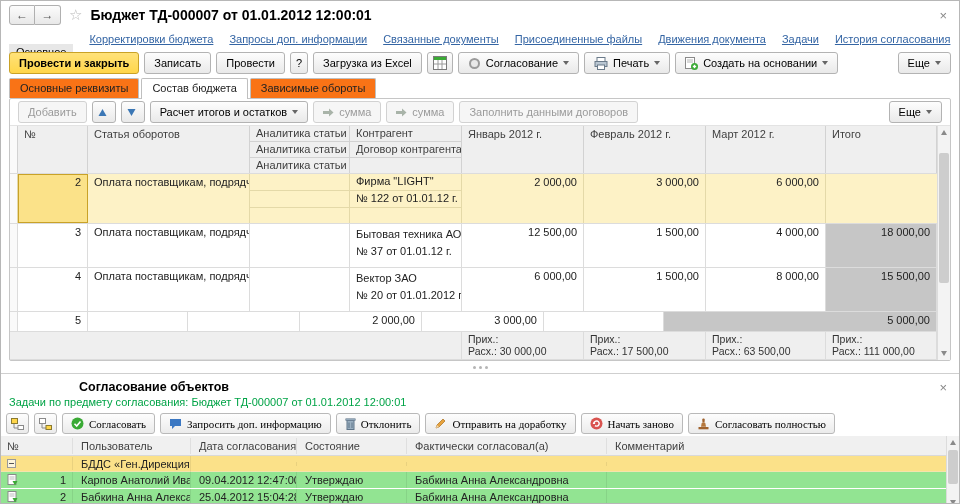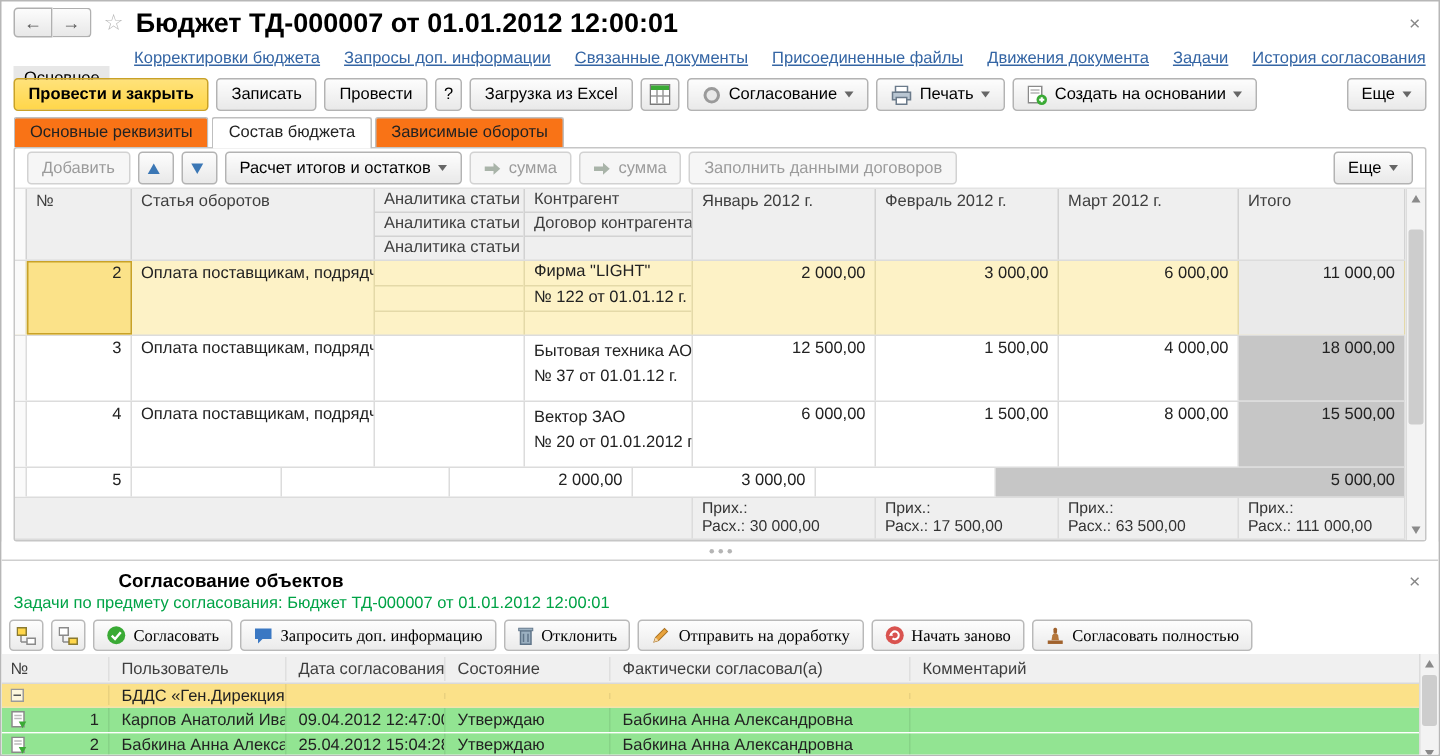--- a/index.html
+++ b/index.html
@@ -7,21 +7,21 @@
   body { font-family:"Liberation Sans","DejaVu Sans",sans-serif; font-size:11px; color:#222; background:#fff; }
   .app { position:relative; width:960px; height:504px; background:#fff; border:1px solid #b7b7b7; overflow:hidden; }
 
   
   .titlebar { height:28px; display:flex; align-items:center; gap:8px; padding:0 8px; }
   .navgroup { display:flex; }
   .navbtn { width:26px; height:20px; border:1px solid #b0b0b0; background:linear-gradient(#fcfcfc,#e8e8e8); color:#555; font-size:12px; line-height:18px; text-align:center; cursor:pointer; }
   .navbtn:first-child { border-radius:3px 0 0 3px; }
   .navbtn:last-child { border-radius:0 3px 3px 0; border-left:none; }
   .star { color:#b9b9b9; font-size:15px; cursor:pointer; }
-  .doc-title { font-size:18px; font-weight:bold; color:#000; white-space:nowrap; }
+  .doc-title { font-size:14px; font-weight:bold; color:#000; white-space:nowrap; }
   .close-x { margin-left:auto; color:#888; font-size:13px; cursor:pointer; padding:0 4px; }
 
   
   .navtabs { height:20px; display:flex; align-items:center; gap:16px; padding:0 8px; white-space:nowrap; }
   .navtab.active { background:#e7e7e7; padding:2px 7px; color:#000;margin-top:25px; }
   .navlink { color:var(--link); text-decoration:underline; cursor:pointer; }
 
   
   .cmdbar, .gridbar { display:flex; align-items:center; gap:5px; padding:3px 8px; }
   .cmdbar { height:28px; }
@@ -272,21 +272,20 @@
             <div class="rsub last"></div>
           </div>
           <div class="cell w-ctr sub">
             <div class="rsub">Фирма "LIGHT"</div>
             <div class="rsub">№ 122 от 01.01.12 г.</div>
             <div class="rsub last"></div>
           </div>
           <div class="cell w-money">2 000,00</div>
           <div class="cell w-money">3 000,00</div>
           <div class="cell w-mar">6 000,00</div>
-          <div class="cell w-tot totcell2">11 000,00</div>
         </div>
 
         <div class="trow" style="height:44px">
           <div class="cell w-mark"></div>
           <div class="cell w-num">3</div>
           <div class="cell w-item">Оплата поставщикам, подрядчикам</div>
           <div class="cell w-ana"></div>
           <div class="cell w-ctr">
             <div class="line">Бытовая техника АО ЗТ</div>
             <div class="line">№ 37 от 01.01.12 г.</div>

